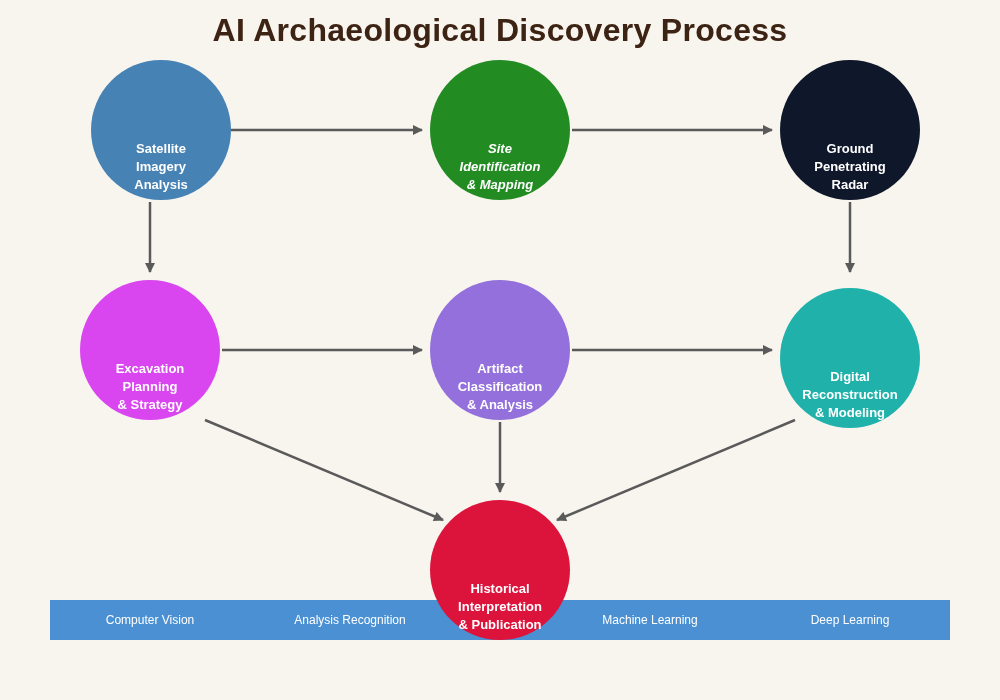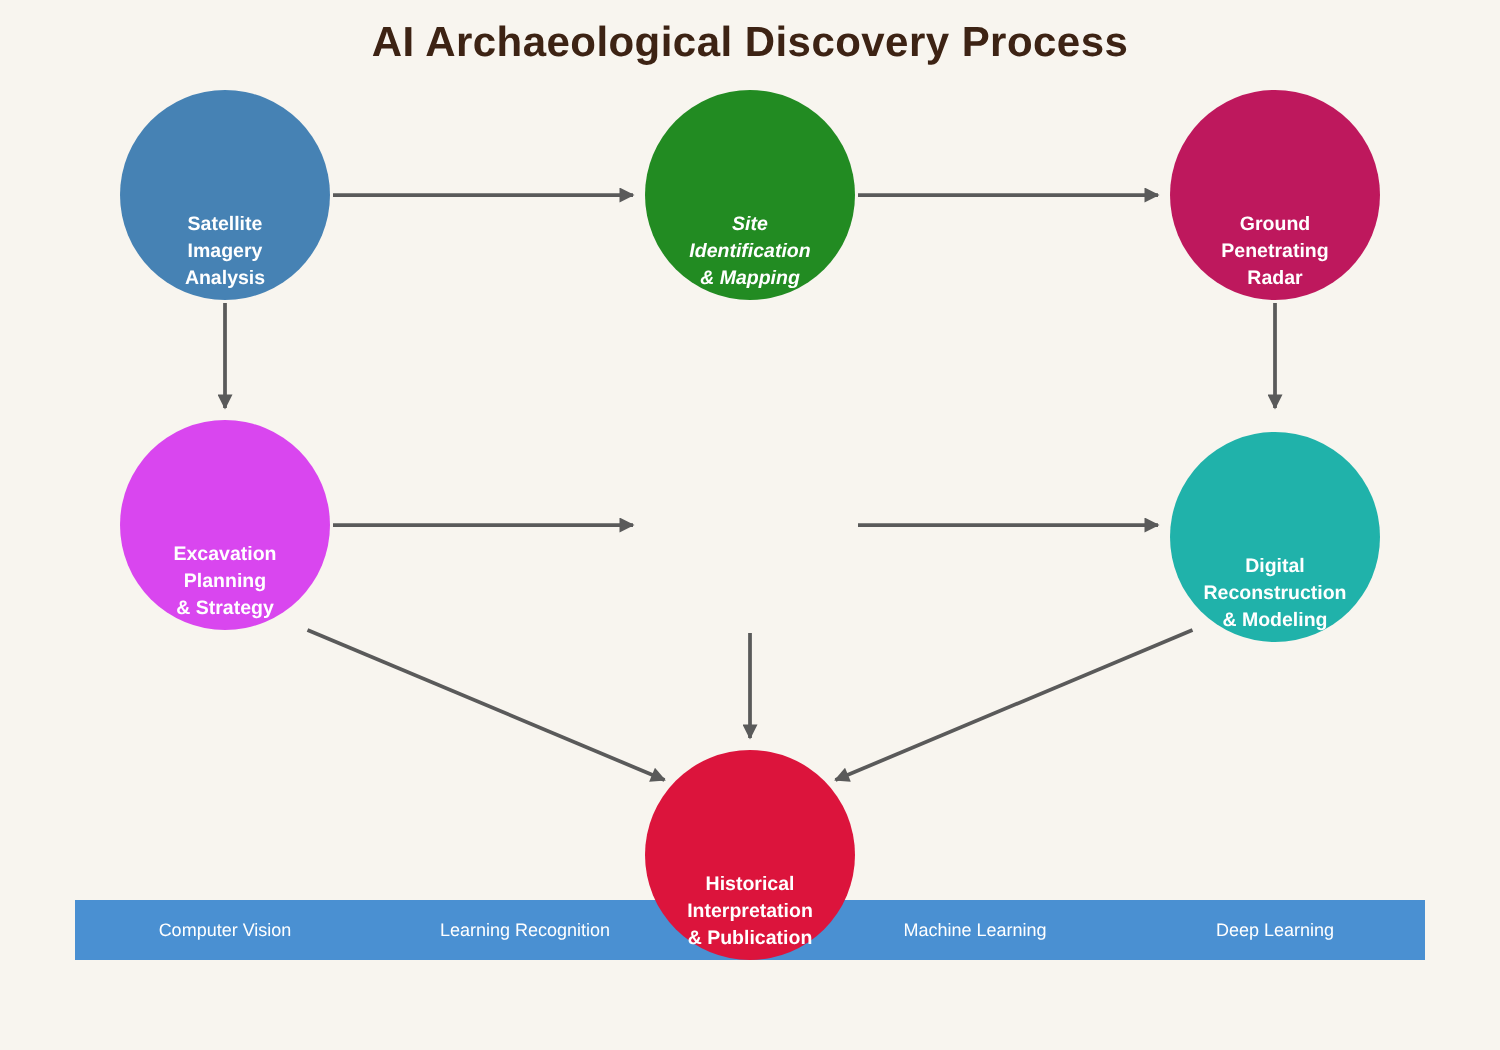--- a/index.html
+++ b/index.html
@@ -16,21 +16,21 @@
     background: #f8f5ef;
     overflow: hidden;
   }
   .diagram-title {
     position: absolute;
     top: 12px;
     left: 0;
     width: 100%;
     text-align: center;
     margin: 0;
-    font-size: 28px;
+    font-size: 32px;
     font-weight: bold;
     color: #3d2314;
     letter-spacing: 0.3px;
   }
   .arrows-layer {
     position: absolute;
     top: 0;
     left: 0;
     z-index: 1;
     pointer-events: none;
@@ -69,21 +69,21 @@
   .footer-label {
     position: absolute;
     top: 0;
     transform: translateX(-50%);
     line-height: 40px;
     color: #ffffff;
     font-size: 12px;
     white-space: nowrap;
   }
   
-  .pos-n0 { left: 80px;  top: 60px;  }
+  .pos-n0 { left: 91px;  top: 60px;  }
   .pos-n1 { left: 430px; top: 60px; font-style: italic;  }
   .pos-n2 { left: 780px; top: 60px;  }
   .pos-n3 { left: 80px;  top: 280px; }
   .pos-n4 { left: 430px; top: 280px; }
   .pos-n5 { left: 780px; top: 288px; }
   .pos-n6 { left: 430px; top: 500px; }
   
   .flx-0 { left: 100px; }
   .flx-1 { left: 300px; }
   .flx-2 { left: 600px; }
@@ -108,44 +108,49 @@
     <line x1="850" y1="202" x2="850" y2="272" marker-end="url(#arrowhead)"></line>
     <line x1="222" y1="350" x2="422" y2="350" marker-end="url(#arrowhead)"></line>
     <line x1="572" y1="350" x2="772" y2="350" marker-end="url(#arrowhead)"></line>
     <line x1="205" y1="420" x2="443" y2="520" marker-end="url(#arrowhead)"></line>
     <line x1="500" y1="422" x2="500" y2="492" marker-end="url(#arrowhead)"></line>
     <line x1="795" y1="420" x2="557" y2="520" marker-end="url(#arrowhead)"></line>
   </svg>
 
   <div class="footer-bar" style="background-color: rgb(74, 144, 210);">
     <span class="footer-label flx-0">Computer Vision</span>
-    <span class="footer-label flx-1">Learning Recognition</span>
+    <span class="footer-label flx-1">Analysis Recognition</span>
     <span class="footer-label flx-3">Deep Learning</span>
     <span class="footer-label flx-2">Machine Learning</span>
   </div>
 
   <div class="node pos-n0" style="background-color: rgb(70, 130, 180);">
     <div class="node-label">Satellite
 Imagery
 Analysis</div>
   </div>
   <div class="node pos-n1" style="background-color: rgb(34, 139, 34);">
     <div class="node-label">Site
 Identification
 &amp; Mapping</div>
   </div>
-  <div class="node pos-n2" style="background-color: #be185d;">
+  <div class="node pos-n2" style="background-color: #0f172a;">
     <div class="node-label">Ground
 Penetrating
 Radar</div>
   </div>
   <div class="node pos-n3" style="background-color: #d946ef;">
     <div class="node-label">Excavation
 Planning
 &amp; Strategy</div>
+  </div>
+  <div class="node pos-n4" style="background-color: rgb(147, 112, 219);">
+    <div class="node-label">Artifact
+Classification
+&amp; Analysis</div>
   </div>
   <div class="node pos-n5" style="background-color: rgb(32, 178, 170);">
     <div class="node-label">Digital
 Reconstruction
 &amp; Modeling</div>
   </div>
   <div class="node pos-n6" style="background-color: rgb(220, 20, 60);">
     <div class="node-label">Historical
 Interpretation
 &amp; Publication</div>

